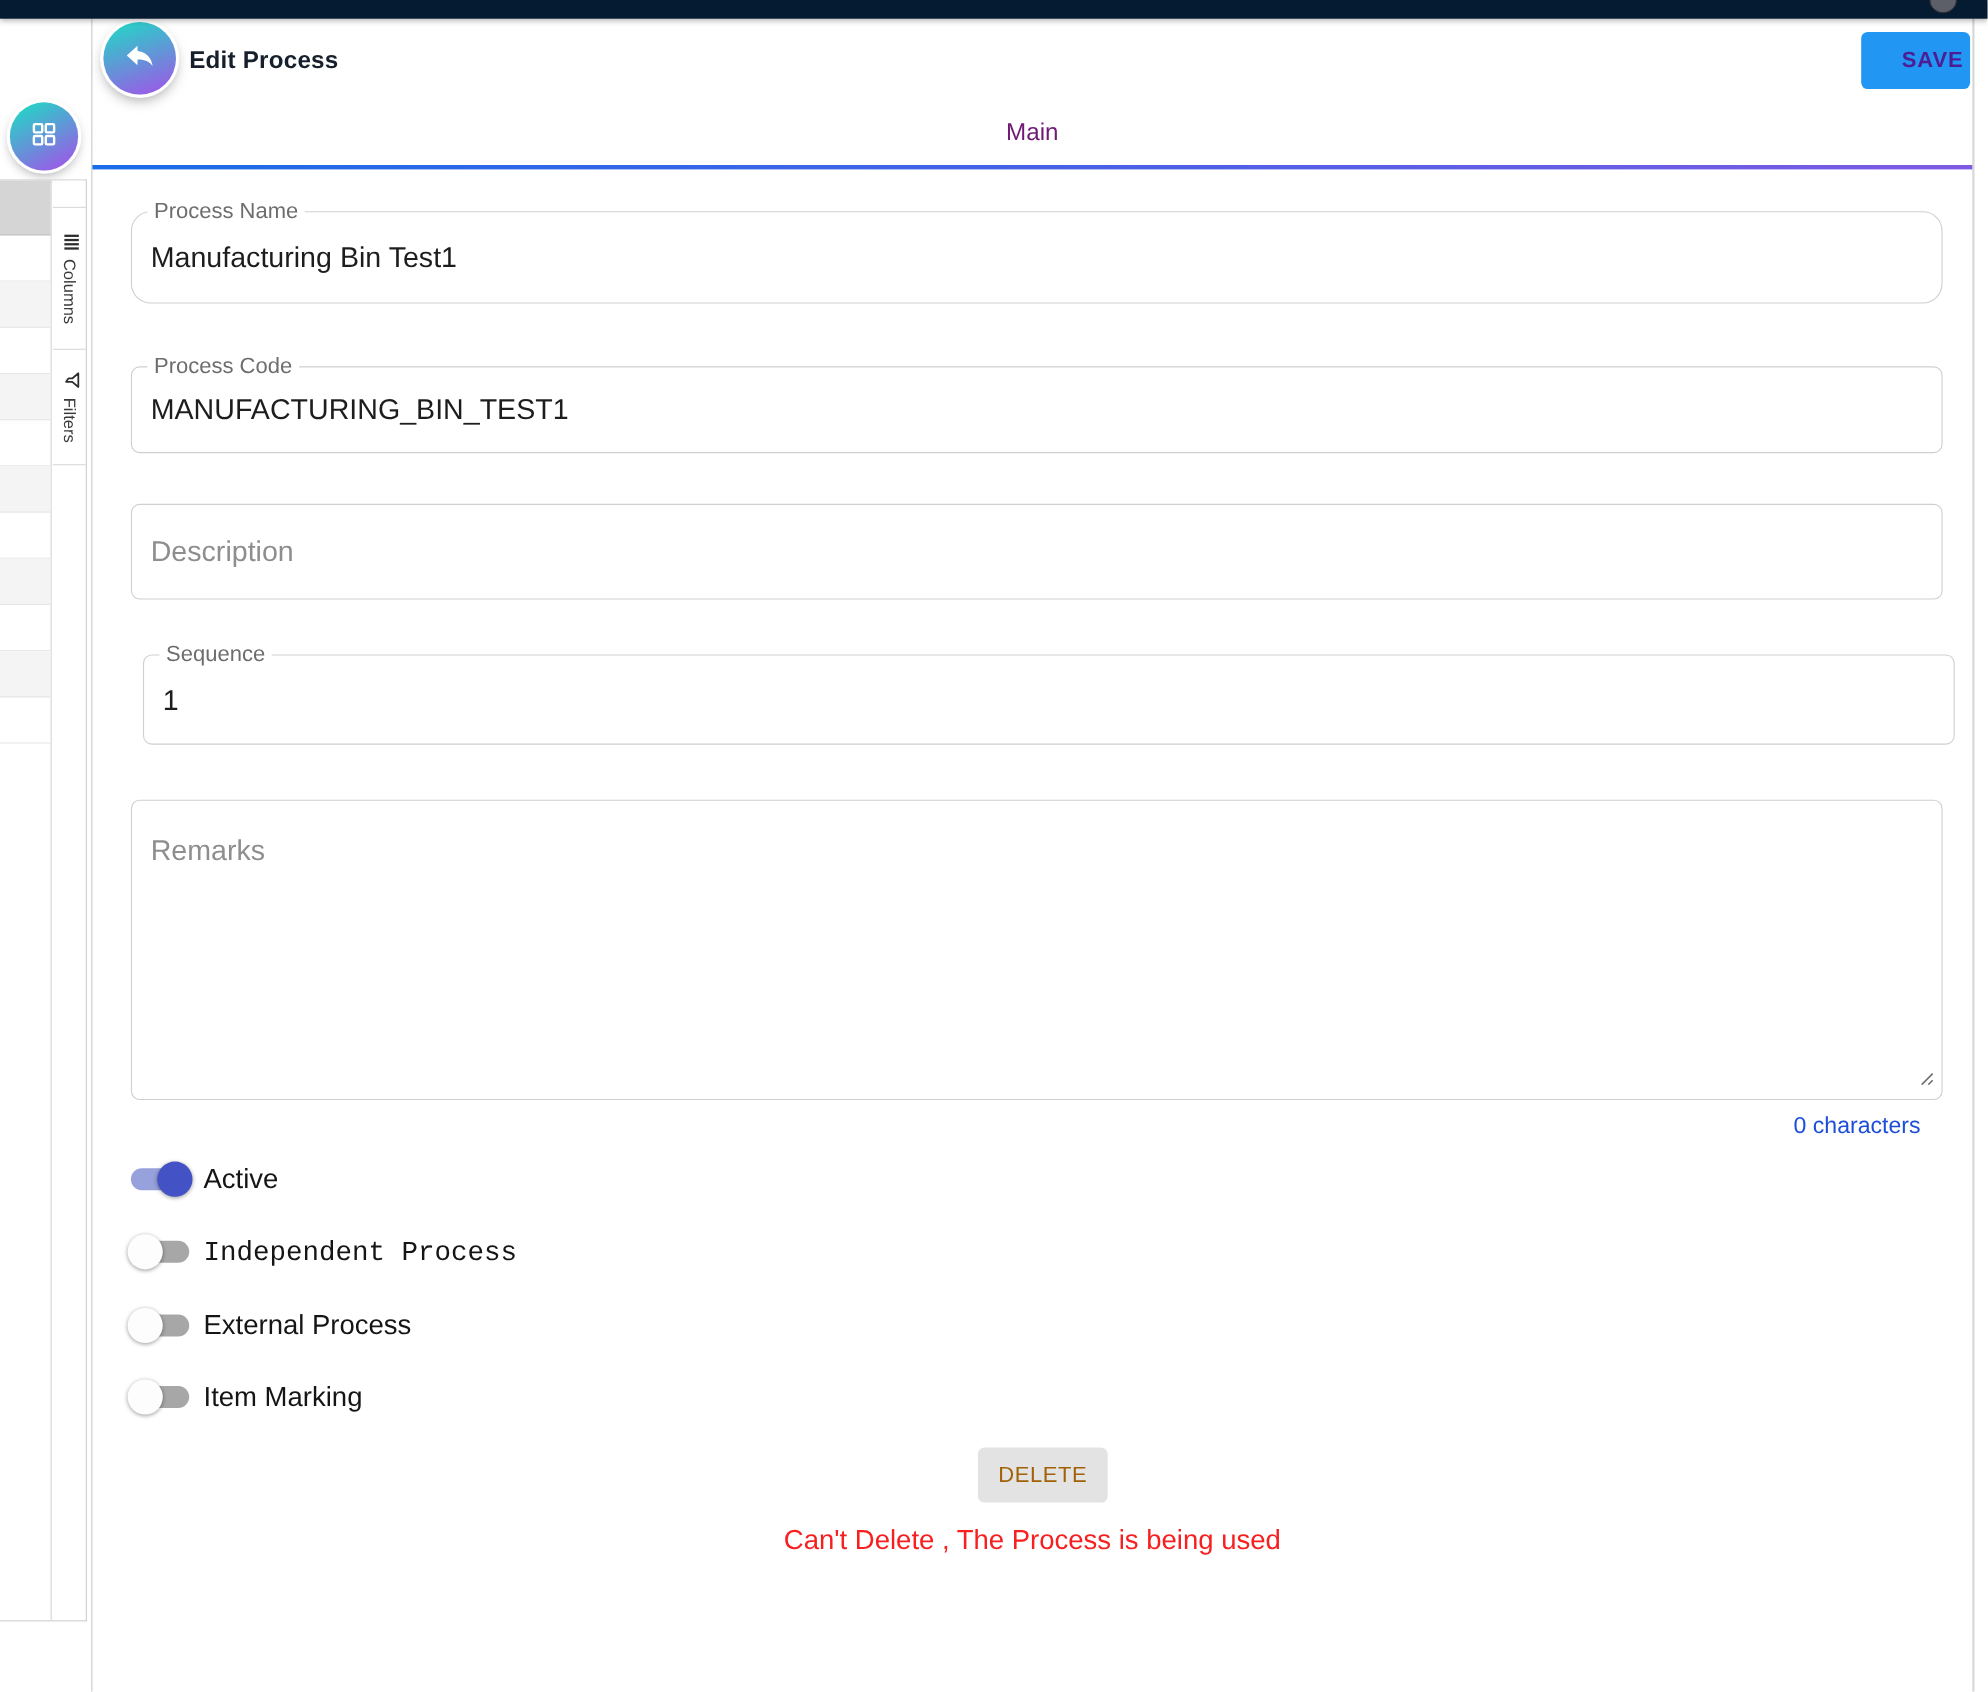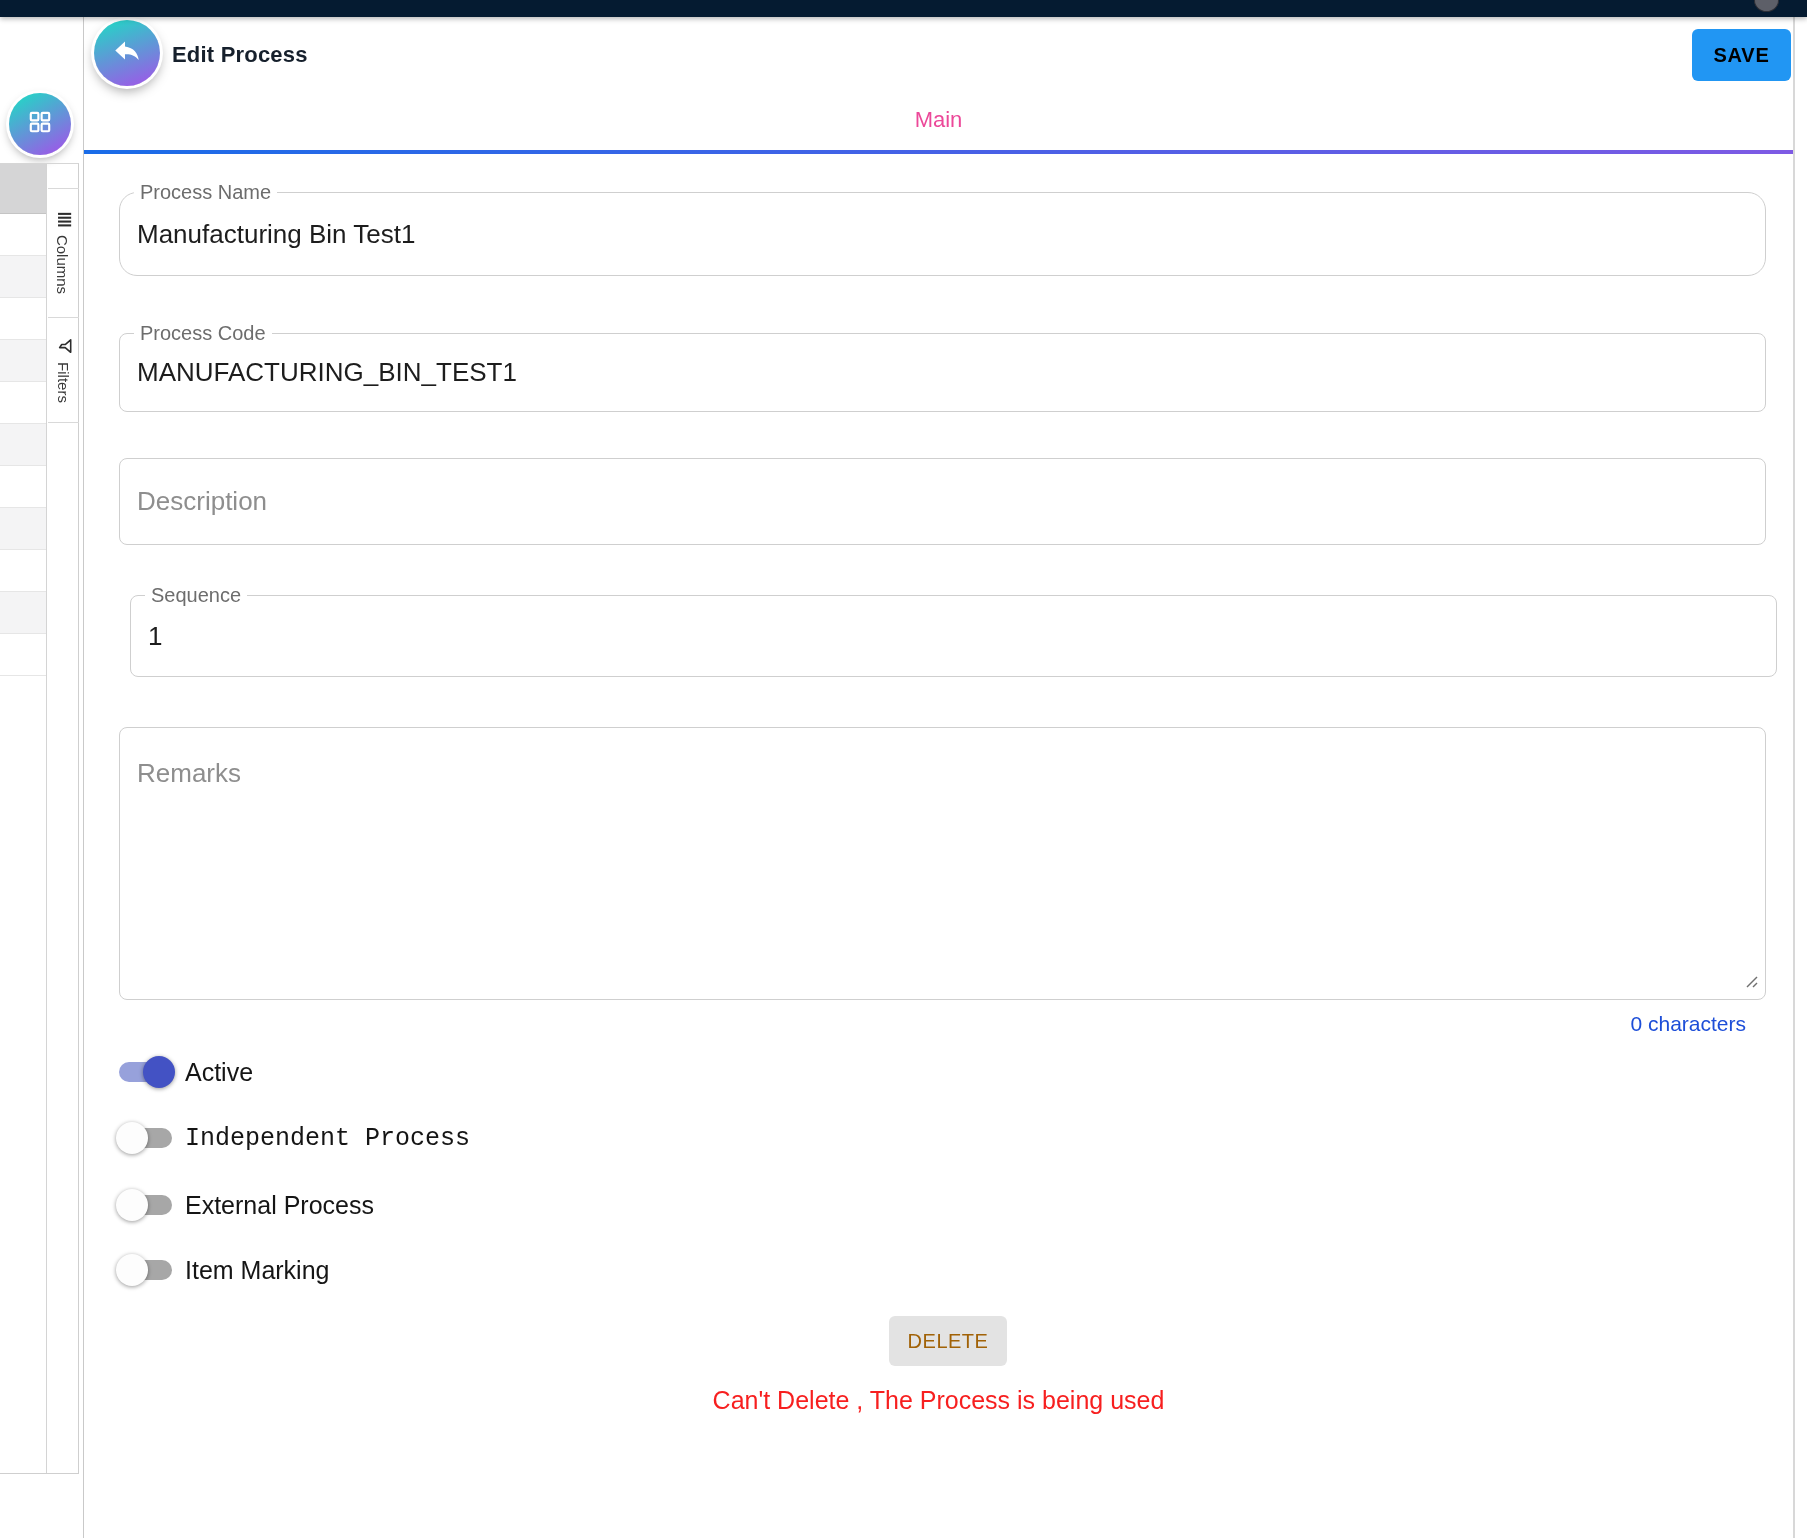--- a/index.html
+++ b/index.html
@@ -49,24 +49,24 @@
   .back-fab {
     position:absolute; left:10px; top:3px; width:66px; height:66px; border-radius:50%;
     background:linear-gradient(160deg, var(--fab-teal,#25d5c5) 5%, var(--fab-purple,#a055e6) 95%);
     box-shadow:0 0 0 3px #fff, 0 5px 12px rgba(0,0,0,.35);
     display:flex; align-items:center; justify-content:center; cursor:pointer;
   }
   .page-title { position:absolute; left:88px; top:25px; font-size:22px; font-weight:bold; color:#16202c; letter-spacing:.2px; }
   .save-btn {
     position:absolute; right:17px; top:12px; width:99px; height:52px;
     background:var(--accent-blue,#2196f3); border:none; border-radius:6px;
-    color:#000000; font-size:20px; font-weight:bold; letter-spacing:.8px;
-    font-family:inherit; cursor:pointer;
-  }
-  .tab-label { position:absolute; top:90px; left:0; width:1709px; text-align:center; font-size:22px; color:#ec4899; cursor:pointer; }
+    color:#4c1d95; font-size:20px; font-weight:bold; letter-spacing:.8px;
+    font-family:inherit; cursor:pointer;text-align:right;
+  }
+  .tab-label { position:absolute; top:90px; left:0; width:1709px; text-align:center; font-size:22px; color:#701a75; cursor:pointer; }
   .tab-underline {
     position:absolute; top:133px; left:0; width:1709px; height:4px;
     background:linear-gradient(90deg, var(--underline-start,#1a6ce8) 0%, #4a60e6 55%, var(--underline-end,#7e5ae4) 100%);
   }
   
   .field {
     position:absolute; left:35px; width:1647px;
     border:1px solid #cfcfcf; border-radius:8px; background:#fff; box-sizing:border-box;
   }
   .notch-label {

